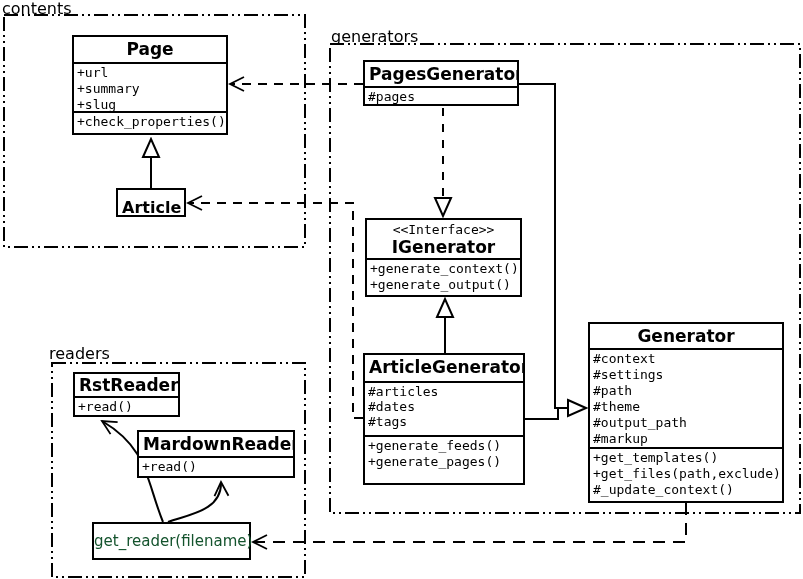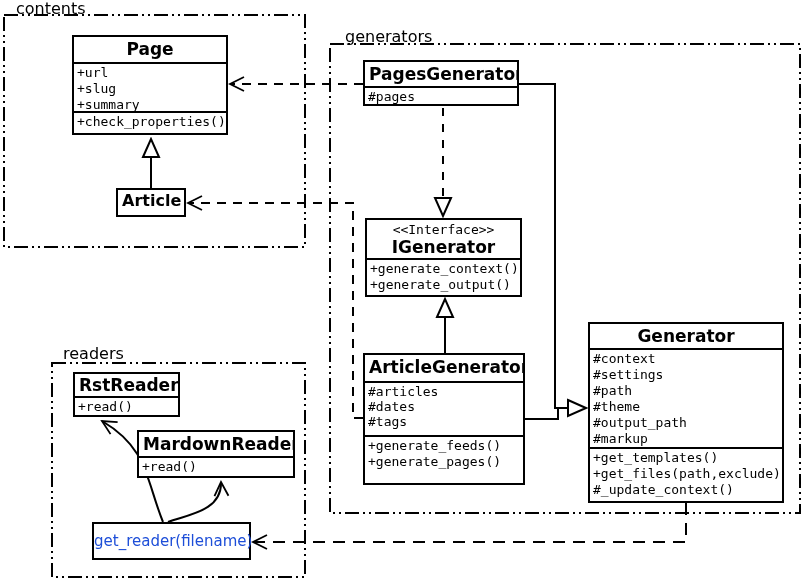--- a/index.html
+++ b/index.html
@@ -1,31 +1,31 @@
 <!DOCTYPE html>
 <html><head>
 <meta charset="utf-8">
 <style>
   html,body{margin:0;padding:0;background:#fff;}
   #stage{position:relative;width:803px;height:579px;background:#fff;overflow:hidden;
          font-family:"DejaVu Sans",sans-serif;color:#000;}
   #wires{position:absolute;left:0;top:0;width:803px;height:579px;}
-  .pkg-label{position:absolute;font-size:16px;line-height:17px;color:#000;white-space:nowrap;margin-left:14px;}
+  .pkg-label{position:absolute;font-size:16px;line-height:17px;color:#000;white-space:nowrap;}
   .uml{position:absolute;background:#fff;border:2px solid #000;box-sizing:border-box;
        font-family:"DejaVu Sans Mono","Liberation Mono",monospace;font-size:13px;color:#000;}
   .uml .name{font-family:"DejaVu Sans","Liberation Sans",sans-serif;font-weight:bold;
              font-size:17px;text-align:center;line-height:1.25;padding:2px 4px;
              box-sizing:border-box;white-space:nowrap;overflow:hidden;border-radius:7px;}
   .uml .name.small{font-size:16px;}
   .uml .sec{border-top:2px solid #000;padding:1px 3px 8px 3px;box-sizing:border-box;
             overflow:hidden;white-space:nowrap;}
   .uml .m{line-height:16px;}
   .uml .stereo{font-size:13px;text-align:center;line-height:15px;padding-top:2px;}
   .plainbox{position:absolute;background:#fff;border:2px solid #000;box-sizing:border-box;
-            font-size:15px;text-align:center;color:#1d4ed8;
+            font-size:15px;text-align:center;color:#14532d;
             font-family:"DejaVu Sans","Liberation Sans",sans-serif;}
 </style>
 </head>
 <body>
 
 <div id="stage">
 
   <svg id="wires" viewBox="0 0 803 579" xmlns="http://www.w3.org/2000/svg">
     <defs>
       <marker id="openArrow" markerUnits="userSpaceOnUse" markerWidth="18" markerHeight="18" viewBox="0 0 18 18" refX="16" refY="9" orient="auto">
@@ -61,30 +61,30 @@
   </svg>
 
   <div class="pkg-label" style="left:2px;top:0px">contents</div>
   <div class="pkg-label" style="left:331px;top:28px">generators</div>
   <div class="pkg-label" style="left:49px;top:345px">readers</div>
 
   <div class="uml" style="left:72px;top:35px;width:156px;height:100px">
     <div class="name" style="height:25px">Page</div>
     <div class="sec" style="height:49px">
       <div class="m">+url</div>
+      <div class="m">+summary</div>
       <div class="m">+slug</div>
-      <div class="m">+summary</div>
     </div>
     <div class="sec" style="height:22px">
       <div class="m">+check_properties()</div>
     </div>
   </div>
 
   <div class="uml" style="left:116px;top:188px;width:70px;height:29px">
-    <div class="name small" style="height:36px;padding-top:1px">Article</div>
+    <div class="name small" style="height:36px;padding-top:8px">Article</div>
   </div>
 
   <div class="uml" style="left:363px;top:60px;width:156px;height:46px">
     <div class="name" style="height:24px">PagesGenerator</div>
     <div class="sec" style="height:18px">
       <div class="m">#pages</div>
     </div>
   </div>
 
   <div class="uml" style="left:365px;top:218px;width:157px;height:79px">

